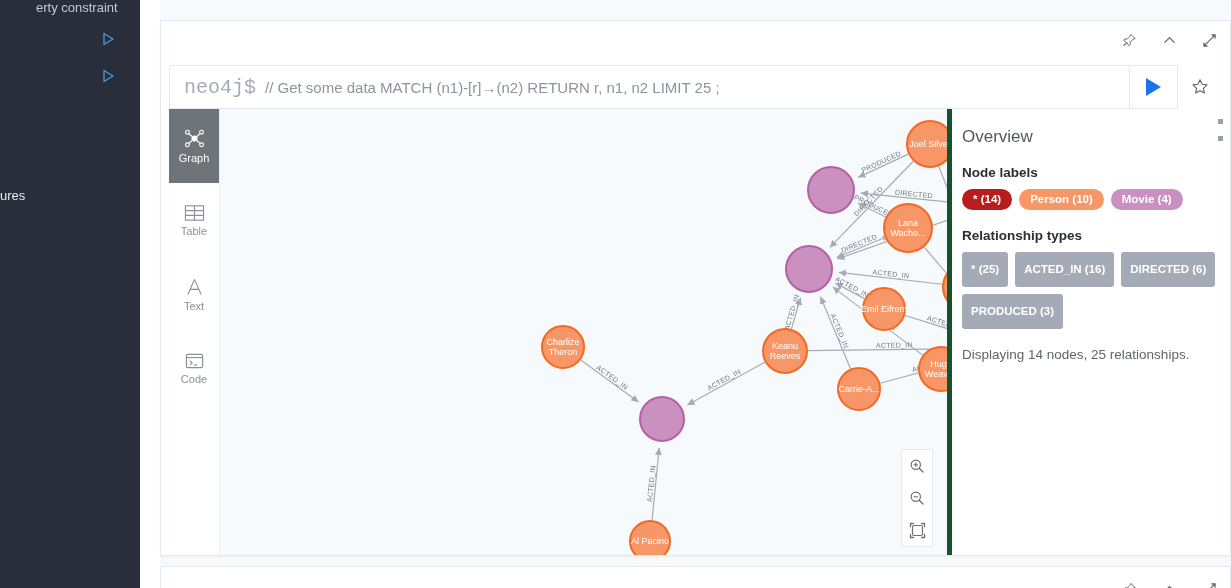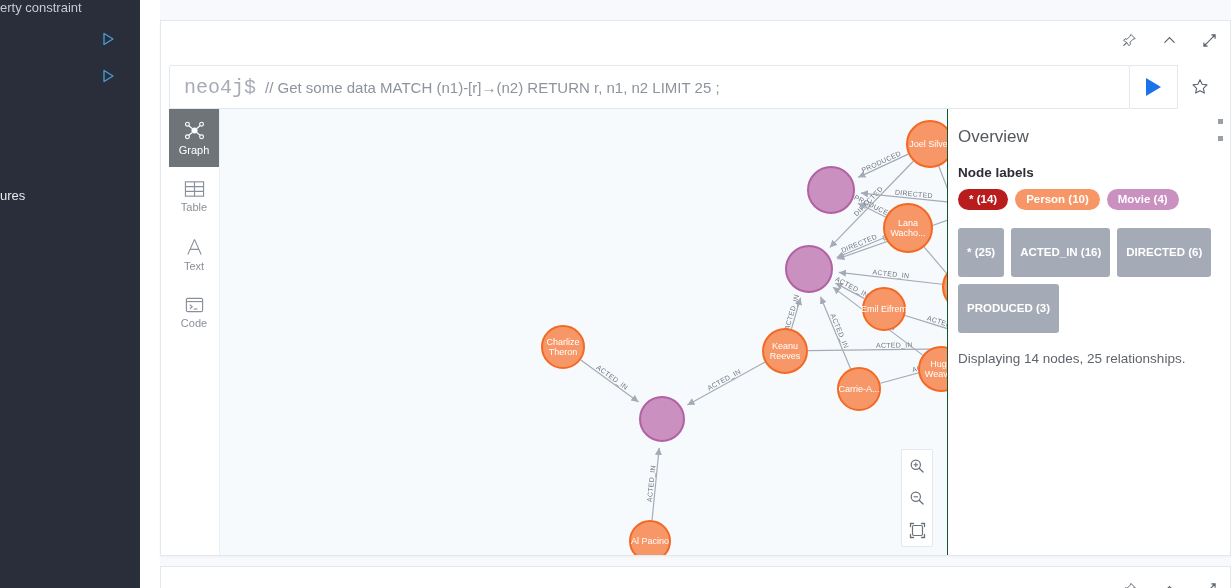--- a/index.html
+++ b/index.html
@@ -16,21 +16,21 @@
     position:absolute;left:0;top:0;width:140px;height:588px;
     background:#2a2d3a;
   }
   .left-panel-edge{
     position:absolute;left:140px;top:0;width:20px;height:588px;
     background:#ffffff;
   }
   .lp-text{
     position:absolute;color:#c6cad3;font-size:13px;white-space:nowrap;
   }
-  .lp-text.t1{left:0;top:0;}
+  .lp-text.t1{left:0;top:0;padding-left:36px;}
   .lp-text.t2{left:0;top:188px;color:#e8eaee;}
   .play-outline{position:absolute;}
   .play-outline svg{display:block;}
 
   
   .main{
     position:absolute;left:160px;top:0;right:0;bottom:0;
     background:#f7f9fc;
   }
   .frame{
@@ -86,21 +86,21 @@
   
   .result{
     position:absolute;left:8px;top:88px;right:0;bottom:0;
     display:flex;
   }
   .viewtabs{
     width:50px;background:#ffffff;border-right:1px solid #eceff3;
     padding-top:0;flex:none;
   }
   .vtab{
-    width:50px;height:58px;display:flex;flex-direction:column;
+    width:50px;height:74px;display:flex;flex-direction:column;
     align-items:center;justify-content:center;gap:3px;
     color:#8a9099;cursor:pointer;
   }
   .vtab.active{background:#6f7479;color:#ffffff;}
   .vtab .vlabel{font-size:11px;line-height:12px;}
   .vtab svg{display:block;}
 
   .canvas{
     position:relative;flex:1;background:#f7fafd;overflow:hidden;
   }
@@ -124,35 +124,35 @@
     position:absolute;right:14px;bottom:8px;width:30px;
     background:#fff;border:1px solid #e3e8ef;border-radius:2px;
   }
   .zbtn{
     height:32px;display:flex;align-items:center;justify-content:center;
     color:#6a7179;cursor:pointer;
   }
 
   
   .overview{
-    width:283px;flex:none;background:#ffffff;border-left:1px solid #14532d;
+    width:283px;flex:none;background:#ffffff;border-left:5px solid #14532d;
     padding:18px 0 0 10px;position:relative;box-sizing:border-box;
   }
   .ov-title{font-size:17px;color:#54575c;margin:0 0 18px 0;font-weight:400;}
   .ov-h{font-size:13.5px;font-weight:bold;color:#2b2e33;margin:0 16px 9px 0;}
   .pillrow{display:flex;flex-wrap:wrap;gap:7px;margin-bottom:18px;}
   .pill{
     border-radius:11px;padding:4px 11px;font-size:11.5px;font-weight:bold;
     color:#fff;cursor:pointer;line-height:13px;white-space:nowrap;
   }
   .pill.gray{background:#a5abb6;}
   .pill.orange{background:#f79767;}
   .pill.purple{background:#c990c0;}
   .rect{
-    border-radius:3px;padding:18px 9px;font-size:11.5px;font-weight:bold;
+    border-radius:3px;padding:11px 9px;font-size:11.5px;font-weight:bold;
     color:#fff;background:#a5abb6;cursor:pointer;line-height:13px;white-space:nowrap;
   }
   .ov-status{
     font-size:13.5px;color:#60646b;margin-top:12px;
   }
   .ov-handle{
     position:absolute;right:3px;top:10px;width:9px;height:22px;
     display:flex;flex-direction:column;justify-content:space-between;
     cursor:col-resize;
   }
@@ -421,20 +421,21 @@
 
           <div class="ov-title">Overview</div>
 
           <div class="ov-h">Node labels</div>
           <div class="pillrow" id="node-label-pills">
               <div class="pill gray" style="background: #b91c1c;">* (14)</div>
               <div class="pill orange" style="background: rgb(247, 151, 103);">Person (10)</div>
               <div class="pill purple" style="background: rgb(201, 144, 192);">Movie (4)</div>
             </div>
 
+          <div class="ov-h">Relationship types</div>
           <div class="pillrow" id="rel-type-pills">
               <div class="rect" style="background: rgb(165, 171, 182);">* (25)</div>
               <div class="rect" style="background: rgb(165, 171, 182);">ACTED_IN (16)</div>
               <div class="rect" style="background: rgb(165, 171, 182);">DIRECTED (6)</div>
               <div class="rect" style="background: rgb(165, 171, 182);">PRODUCED (3)</div>
             </div>
 
           <div class="ov-status">Displaying 14 nodes, 25 relationships.</div>
         </div>
 

